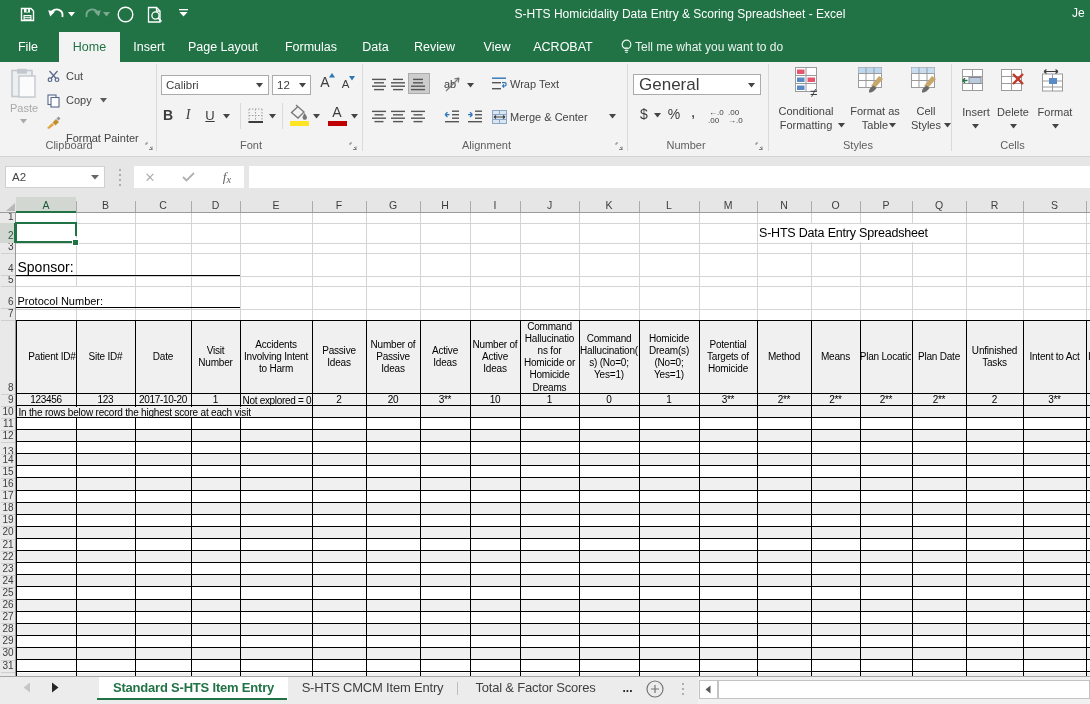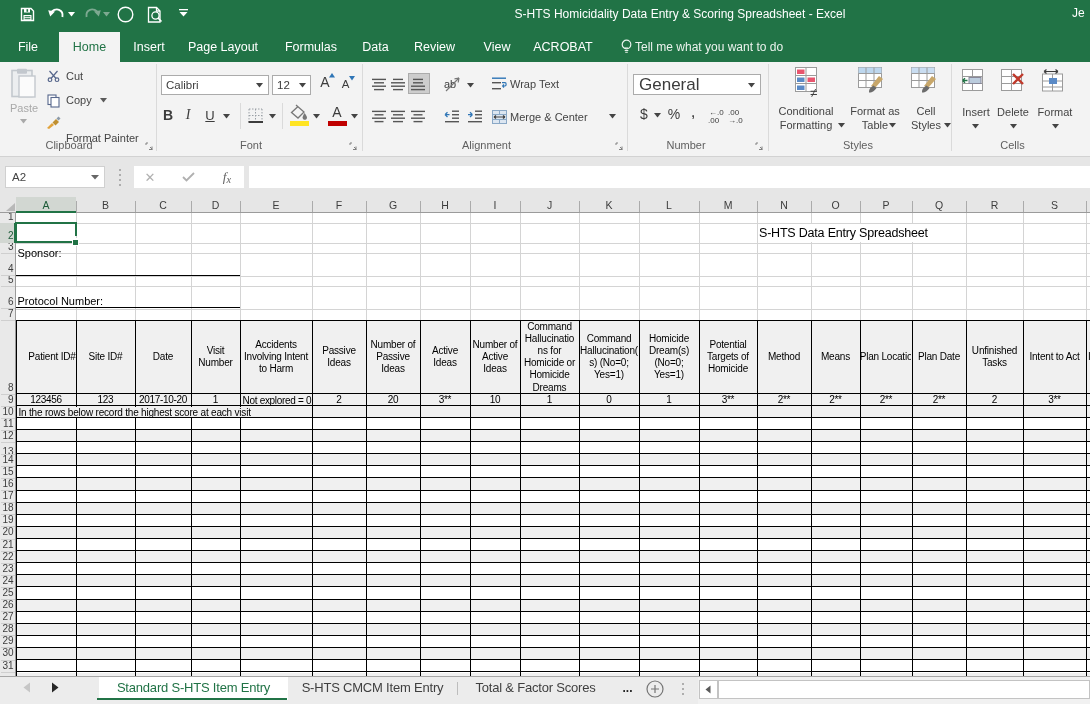--- a/index.html
+++ b/index.html
@@ -469,21 +469,21 @@
 <div style="left:1023px;top:212.5px;width:1px;height:108px;background:#d4d4d4"></div>
 <div style="left:1086px;top:212.5px;width:1px;height:108px;background:#d4d4d4"></div>
 <div style="left:16px;top:223px;width:1074px;height:1px;background:#d4d4d4"></div>
 <div style="left:16px;top:242.5px;width:1074px;height:1px;background:#d4d4d4"></div>
 <div style="left:16px;top:253px;width:1074px;height:1px;background:#d4d4d4"></div>
 <div style="left:16px;top:275.5px;width:1074px;height:1px;background:#d4d4d4"></div>
 <div style="left:16px;top:286px;width:1074px;height:1px;background:#d4d4d4"></div>
 <div style="left:16px;top:308.5px;width:1074px;height:1px;background:#d4d4d4"></div>
 <div style="left:758px;top:223.5px;width:172px;height:18.5px;background:#fff"></div>
 <div class="lt" style="left:759px;top:223px;width:200px;height:19px;color:#000;font-size:12.5px;letter-spacing:-0.2px">S-HTS Data Entry Spreadsheet</div>
-<div class="lt" style="left:17.5px;top:254.5px;width:100px;height:21px;color:#000;font-size:11px;align-items:flex-end;padding-bottom:17px">Sponsor:</div>
+<div class="lt" style="left:17.5px;top:254.5px;width:100px;height:21px;color:#000;font-size:14px;align-items:flex-end;padding-bottom:1px">Sponsor:</div>
 <div class="lt" style="left:17.5px;top:287px;width:110px;height:20px;background:#fff;color:#000;font-size:11px;align-items:flex-end;padding-bottom:0px">Protocol Number:</div>
 <div style="left:16px;top:274.5px;width:224px;height:1.2px;background:#000"></div>
 <div style="left:16px;top:307.3px;width:224px;height:1.2px;background:#000"></div>
 <div style="left:16px;top:320.5px;width:1074px;height:73.5px;background:#f0f0f0"></div>
 <div style="left:16px;top:394px;width:1074px;height:12px;background:#f0f0f0"></div>
 <div style="left:16px;top:406px;width:1074px;height:12px;background:#f0f0f0"></div>
 <div style="left:16px;top:430px;width:1074px;height:12px;background:#f0f0f0"></div>
 <div style="left:16px;top:454px;width:1074px;height:12px;background:#f0f0f0"></div>
 <div style="left:16px;top:478px;width:1074px;height:13px;background:#f0f0f0"></div>
 <div style="left:16px;top:503px;width:1074px;height:12px;background:#f0f0f0"></div>
@@ -588,21 +588,21 @@
 <div style="left:73px;top:239.8px;width:5.2px;height:5.2px;background:#217346"></div>
 <div style="left:0px;top:676px;width:1090px;height:28px;background:#ececec;border-top:1px solid #a6a6a6"></div>
 <svg style="left:23px;top:682px" width="8" height="11" viewBox="0 0 8 11">
     <path d="M7 0.5 V10.5 L0.5 5.5 Z" fill="#c6c6c6"></path>
   </svg>
 <svg style="left:51px;top:682px" width="8" height="11" viewBox="0 0 8 11">
     <path d="M1 0.5 V10.5 L7.5 5.5 Z" fill="#262626"></path>
   </svg>
 <div style="left:99px;top:677px;width:189px;height:23px;background:#fff"></div>
 <div style="left:97px;top:697.5px;width:190px;height:2.5px;background:#217346"></div>
-<div class="ct" style="left:99px;top:677px;width:189px;height:21px;color:#217346;font-size:13px;font-weight:normal;letter-spacing:-0.2px;justify-content:center">Standard S-HTS Item Entry</div>
+<div class="ct" style="left:99px;top:677px;width:189px;height:21px;color:#217346;font-size:13px;font-weight:bold;letter-spacing:-0.2px;justify-content:center">Standard S-HTS Item Entry</div>
 <div class="ct" style="left:288px;top:677px;width:169px;height:21px;color:#3f3f3f;font-size:13px;letter-spacing:-0.2px;justify-content:center">S-HTS CMCM Item Entry</div>
 <div style="left:457px;top:682px;width:1px;height:13px;background:#bdbdbd"></div>
 <div class="ct" style="left:458px;top:677px;width:155px;height:21px;color:#3f3f3f;font-size:13px;letter-spacing:-0.2px;justify-content:center">Total &amp; Factor Scores</div>
 <div class="ct" style="left:615px;top:677px;width:25px;height:21px;color:#222;font-size:12px;font-weight:bold;justify-content:center">...</div>
 <svg style="left:646px;top:680px" width="18" height="18" viewBox="0 0 18 18">
 <circle cx="9" cy="9" r="8" fill="none" stroke="#757575" stroke-width="1.2"></circle>
 <path d="M9 5 V13 M5 9 H13" stroke="#757575" stroke-width="1.2"></path>
 </svg>
 <div style="left:682px;top:683px;width:2px;height:2px;background:#9a9a9a;border-radius:1px"></div>
 <div style="left:682px;top:688px;width:2px;height:2px;background:#9a9a9a;border-radius:1px"></div>

